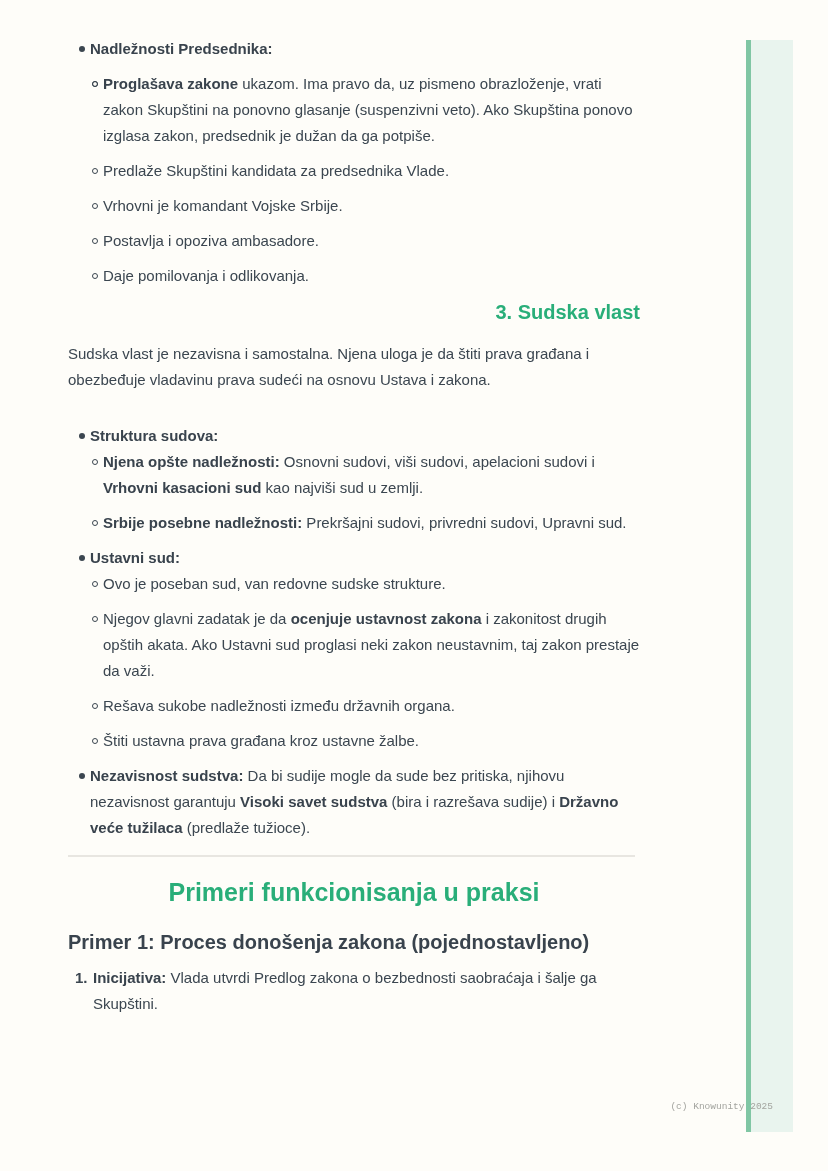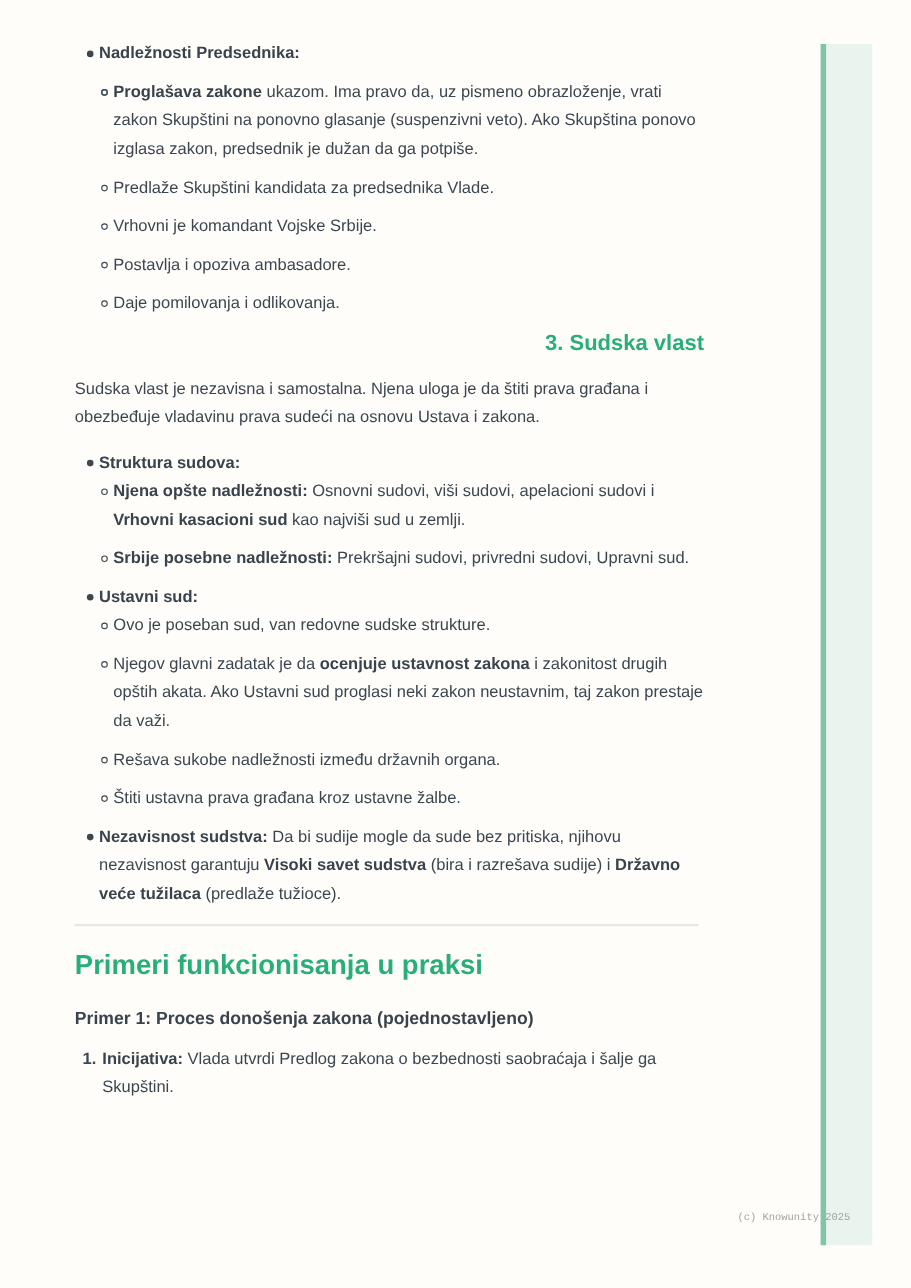--- a/index.html
+++ b/index.html
@@ -15,24 +15,24 @@
   }
   .content{position:absolute;top:36px;left:68px;width:572px;z-index:2;}
   strong{font-weight:bold;color:#39434d;}
   ul,ol{list-style:none;margin:0;padding:0;}
   .l1>li{position:relative;padding-left:22px;margin-bottom:5px;}
   .l2>li{position:relative;padding-left:13px;margin-bottom:9px;}
   .disc{position:absolute;left:11px;top:10px;width:6px;height:6px;border-radius:50%;background:#3b4650;}
   .circ{position:absolute;left:2px;top:10px;width:4px;height:4px;border-radius:50%;border:1.5px solid #3b4650;background:transparent;}
   h2,h3,h4{font-weight:bold;}
   h3.section-heading{margin:0 0 15px 0;font-size:20px;line-height:28px;color:#29ae79;text-align:right;}
-  h2.page-heading{margin:18px 0 0 0;font-size:25px;line-height:34px;color:#29ae79;}
-  h4.subheading{margin:20px 0 0 0;font-size:16px;line-height:26px;color:#39434d;}
+  h2.page-heading{margin:18px 0 0 0;font-size:25px;line-height:34px;color:#29ae79;text-align:center;}
+  h4.subheading{margin:20px 0 0 0;font-size:20px;line-height:26px;color:#39434d;}
   p.para{margin:0;}
-  ul.courts{margin-top:15px;}
+  ul.courts{margin-top:30px;}
   hr.divider{border:none;border-top:2px solid #e8e6e1;margin:14px 0 0 0;width:567px;}
   ol.steps{margin-top:10px;}
   ol.steps>li{position:relative;padding-left:25px;}
   ol.steps .num{position:absolute;left:7px;font-weight:bold;}
   .footer-note{
     position:absolute;top:1101px;right:55px;z-index:3;
     font-size:9.5px;line-height:12px;color:#a3a49f;font-family:Liberation Mono, monospace;
   }
 </style>
 </head>

